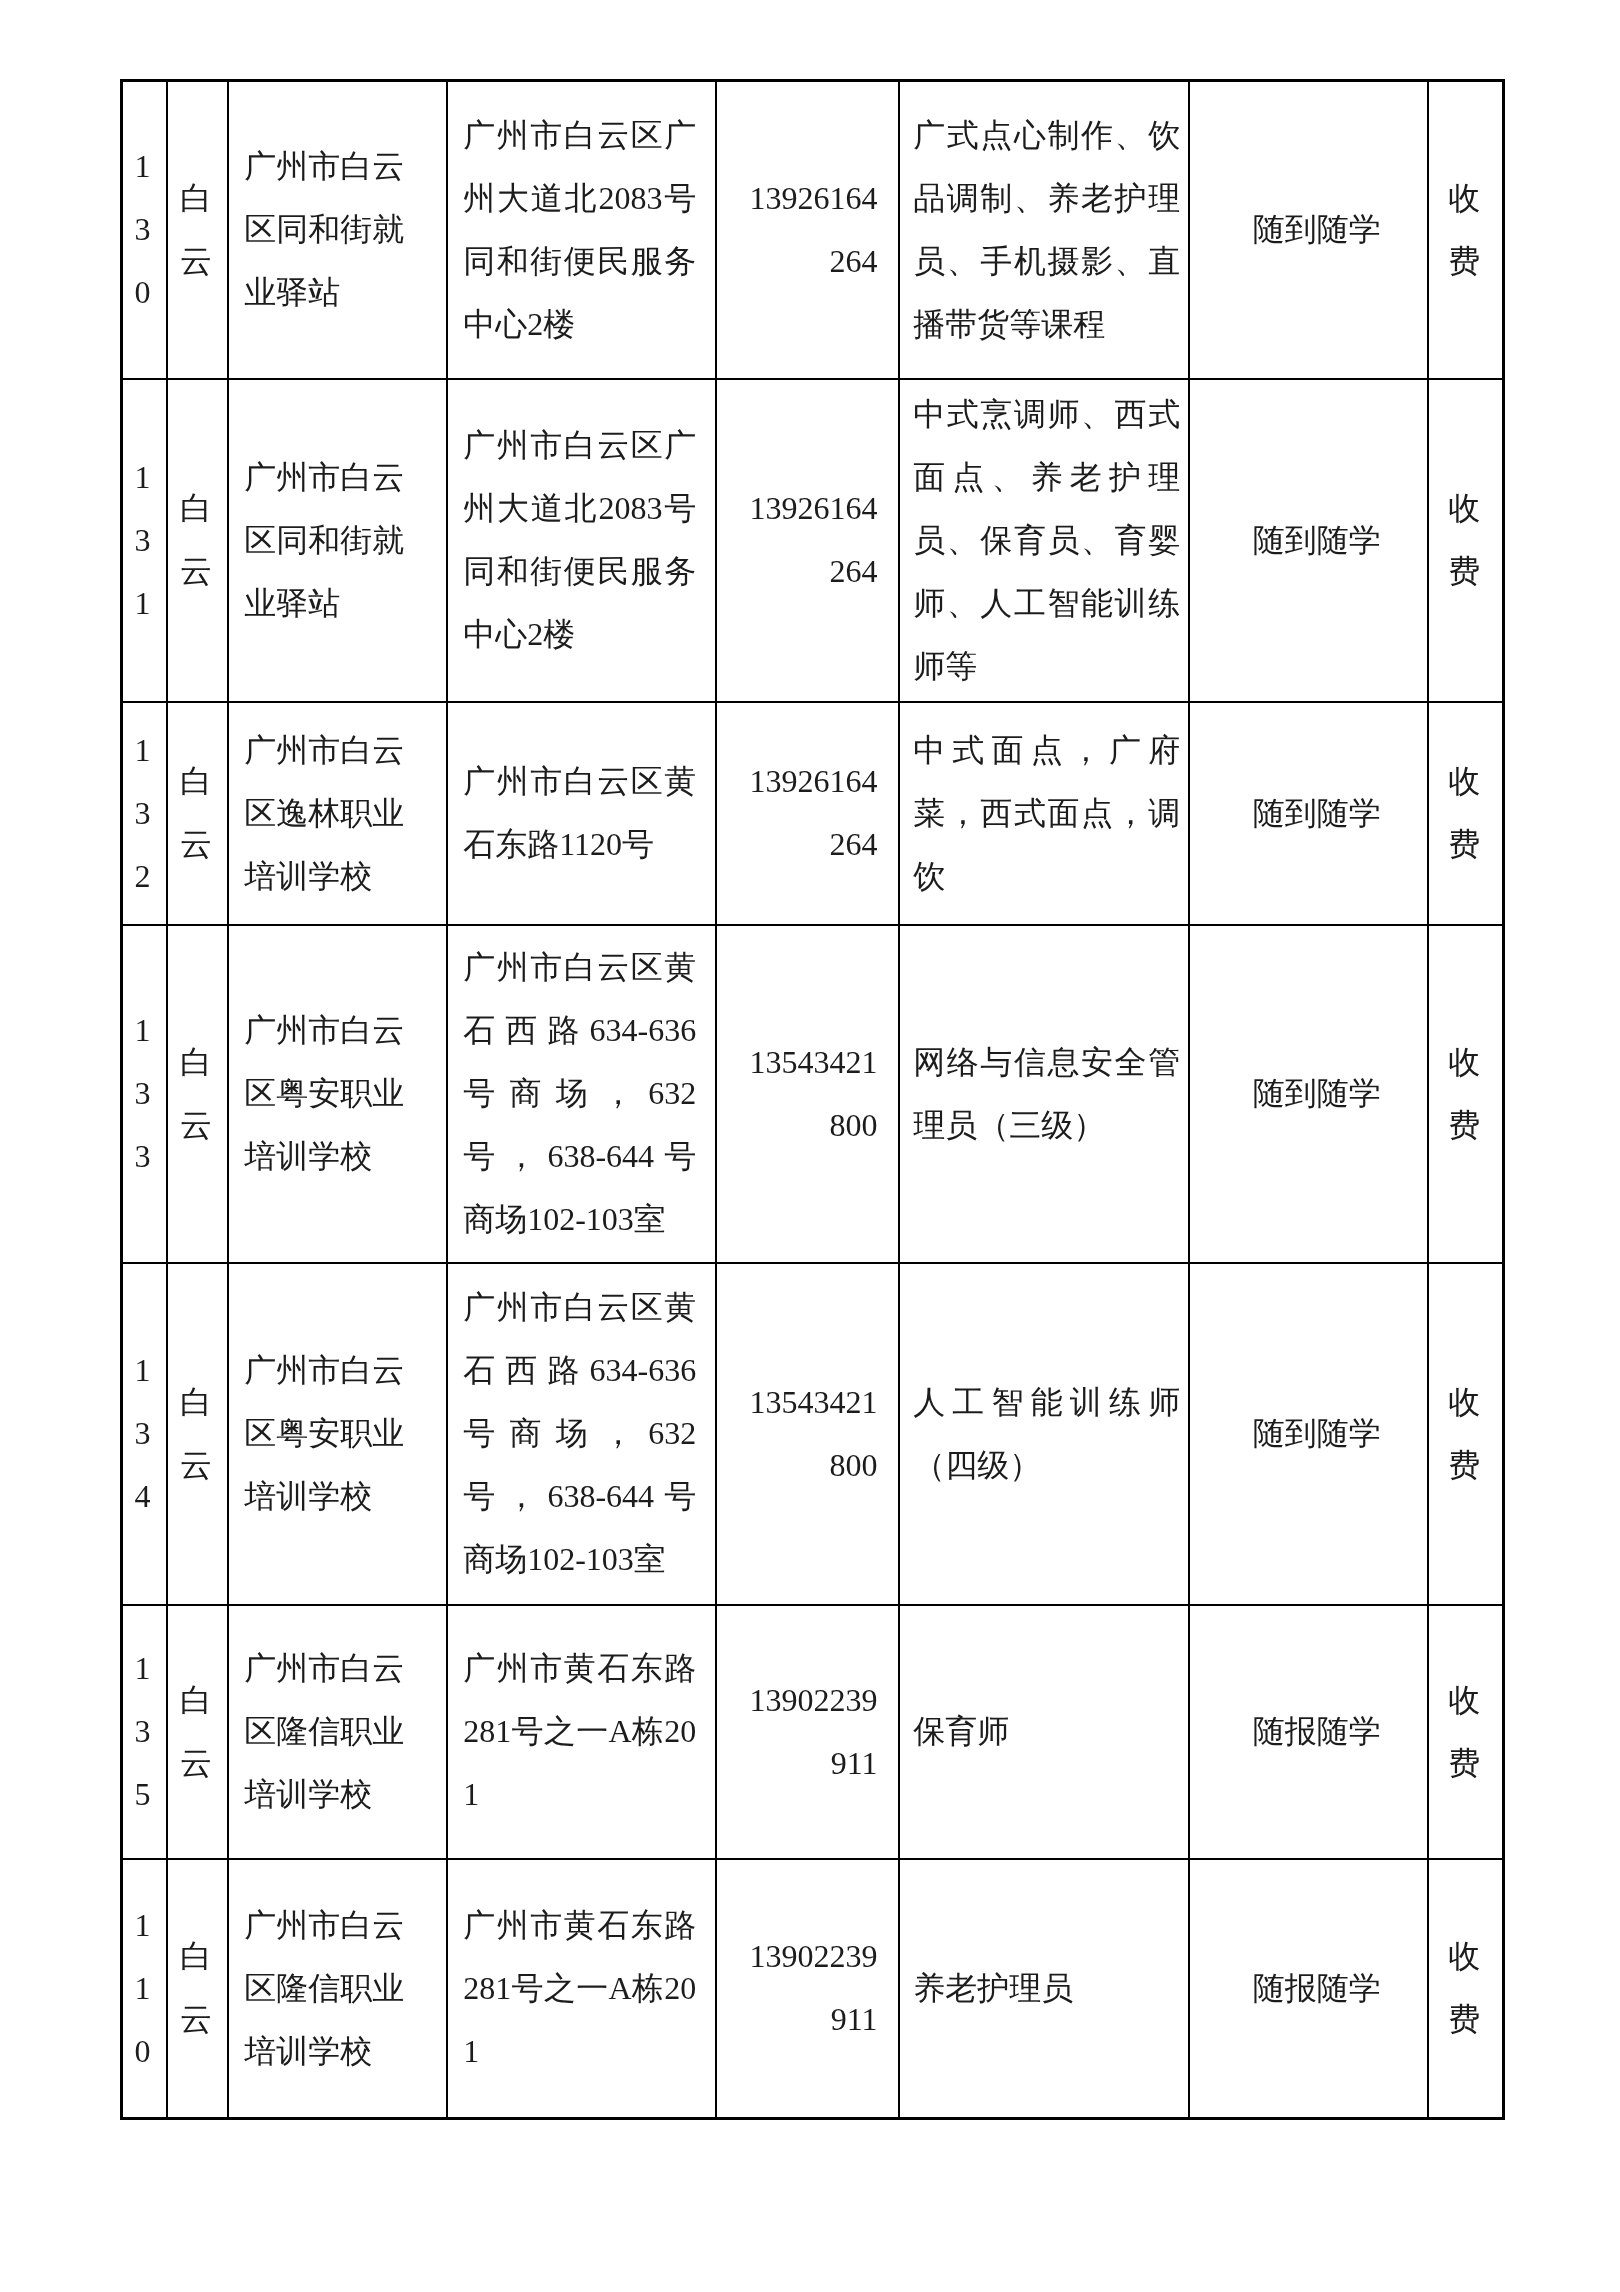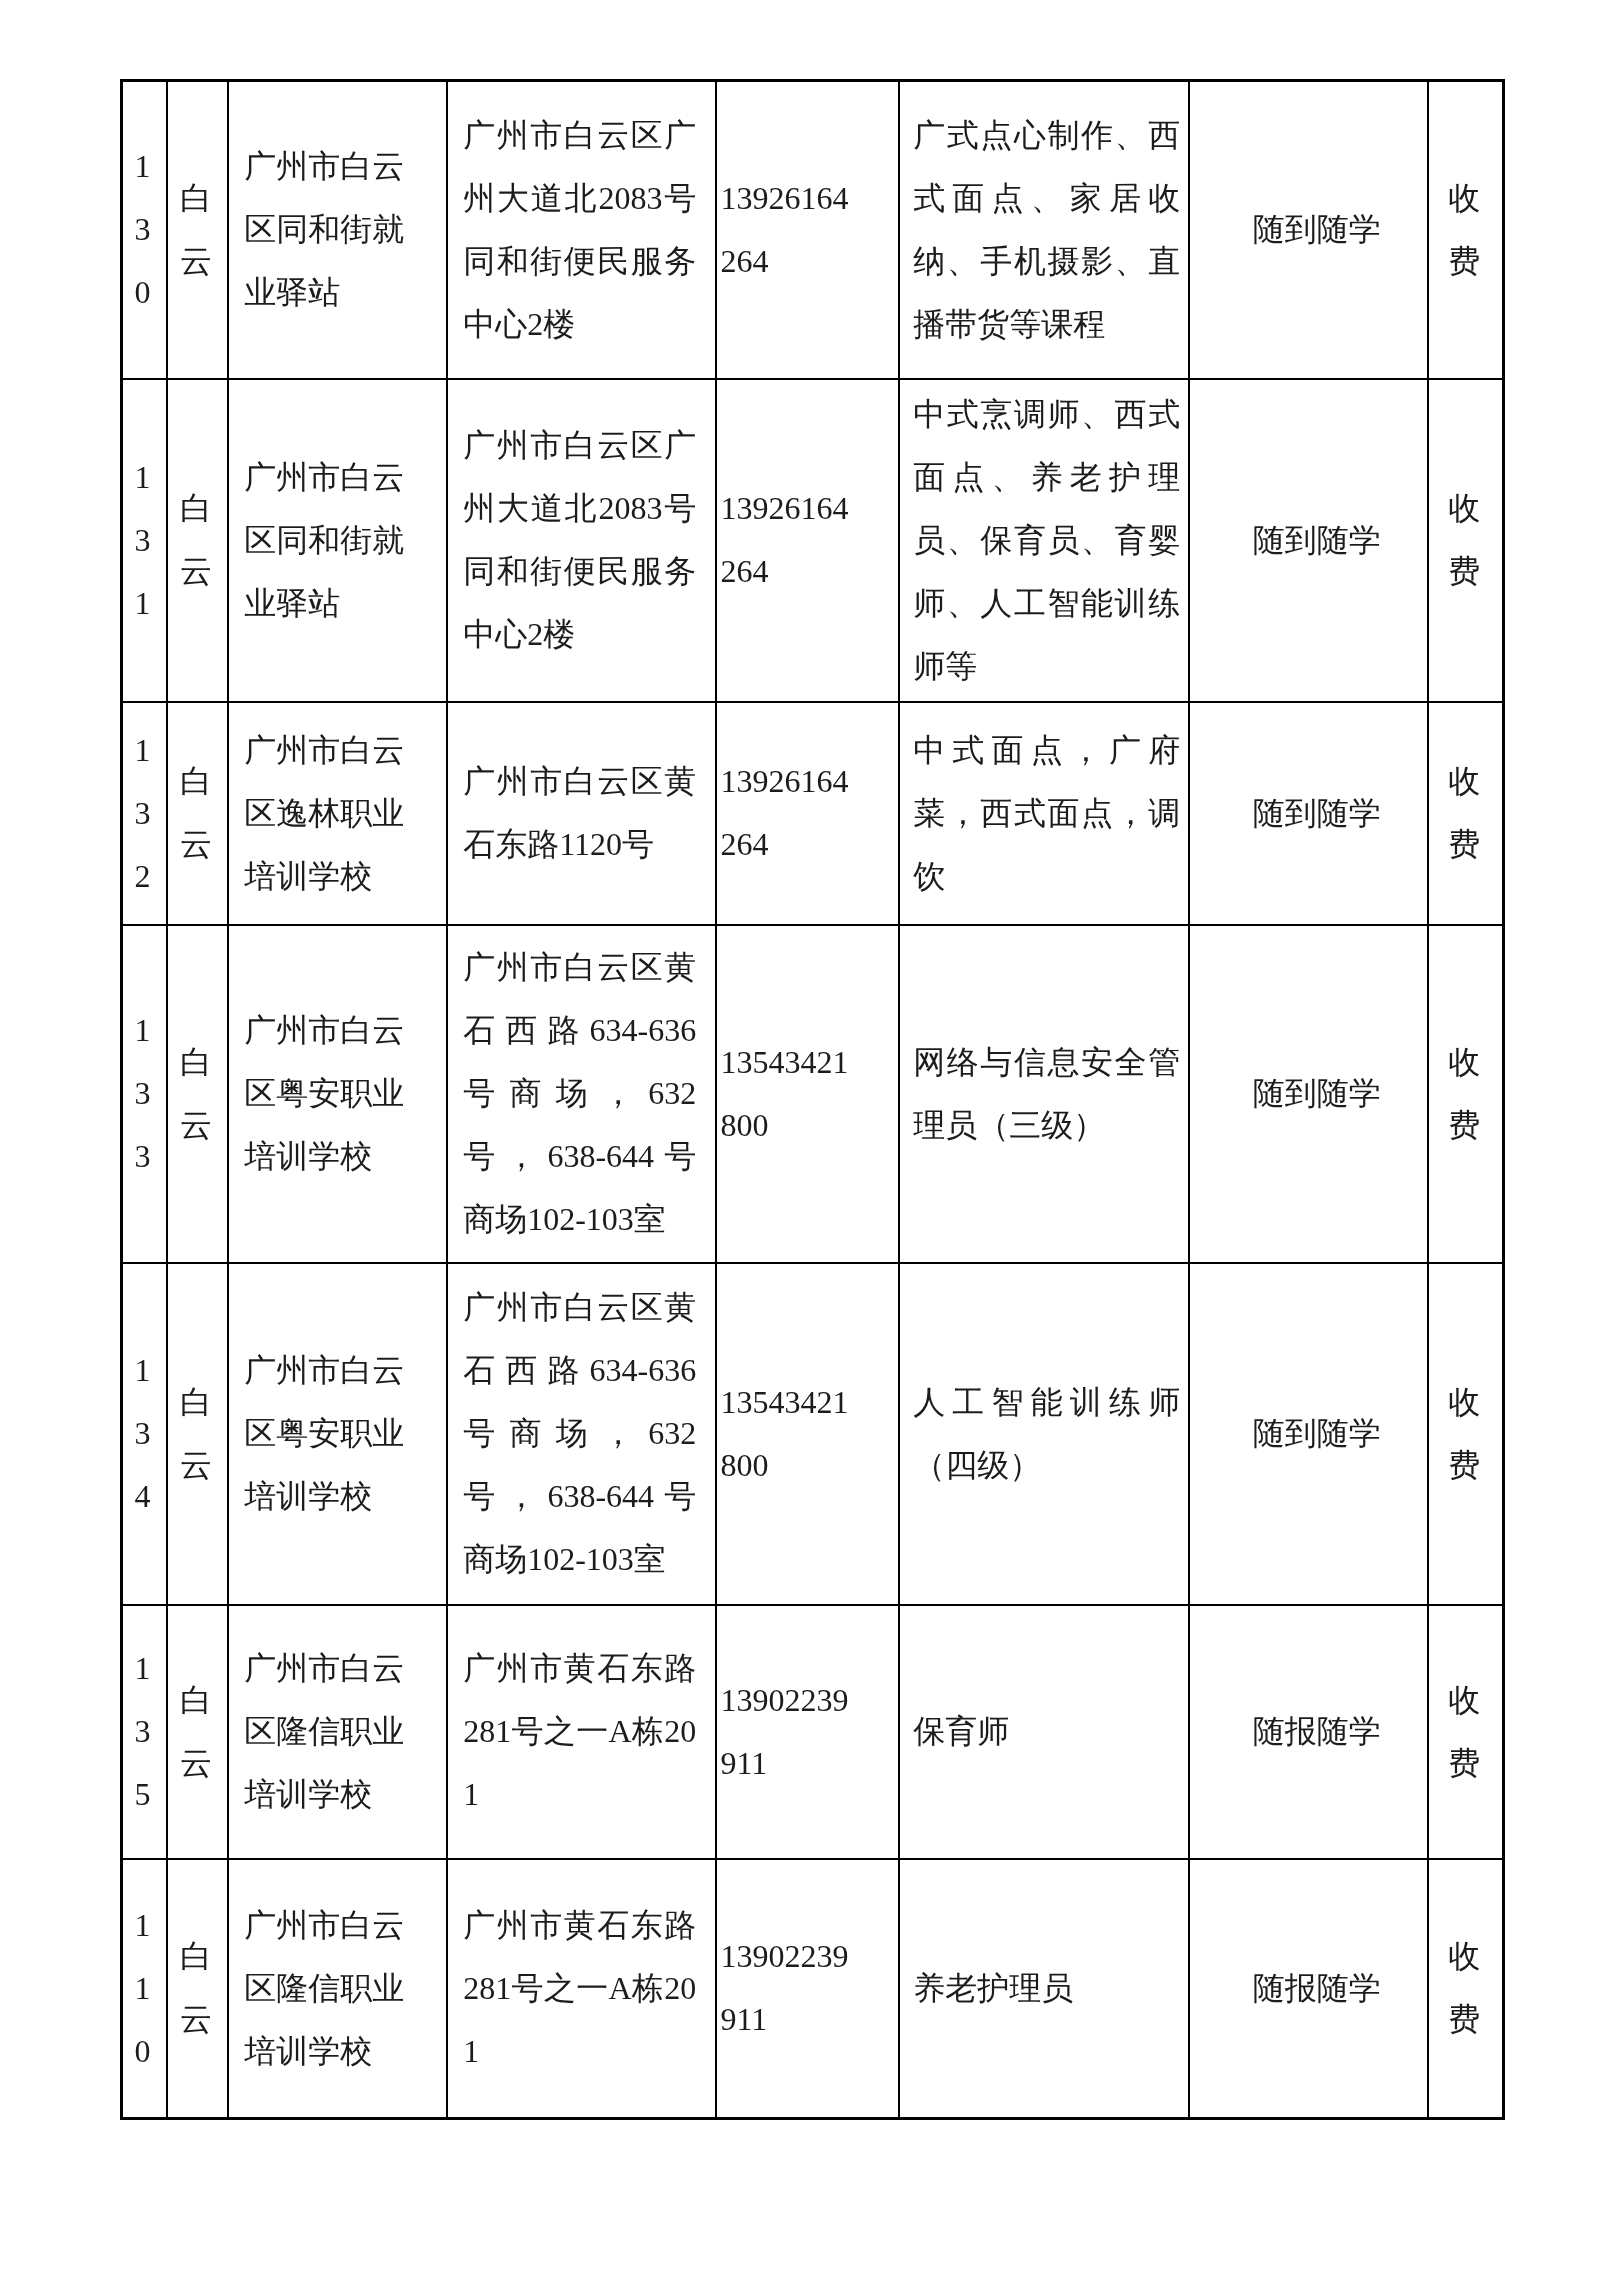--- a/index.html
+++ b/index.html
@@ -60,23 +60,23 @@
   }
   .address-text {
     width: 233px;
     margin-left: 15.7px;
     word-break: break-all;
     text-align: justify;
     line-break: strict;
   }
   .phone-text {
     width: 137px;
-    margin-left: 4px;
-    word-break: break-all;
-    text-align: left;
+    margin-left: 24px;
+    word-break: break-all;
+    text-align: right;
   }
   .course-text {
     width: 267px;
     margin-left: 13.7px;
     word-break: break-all;
     text-align: justify;
     line-break: strict;
   }
   .schedule-text {
     margin-left: 17.6px;
@@ -109,21 +109,21 @@
         <td>
             <div class="school-text">广州市白云区同和街就业驿站</div>
           </td>
         <td>
             <div class="address-text">广州市白云区广州大道北2083号同和街便民服务中心2楼</div>
           </td>
         <td>
             <div class="phone-text">13926164264</div>
           </td>
         <td>
-            <div class="course-text">广式点心制作、西式面点、家居收纳、手机摄影、直播带货等课程</div>
+            <div class="course-text">广式点心制作、饮品调制、养老护理员、手机摄影、直播带货等课程</div>
           </td>
         <td>
             <div class="schedule-text">随到随学</div>
           </td>
         <td>
             <div class="vstack-cjk">收费</div>
           </td>
       </tr>
       <tr>
         <td>

